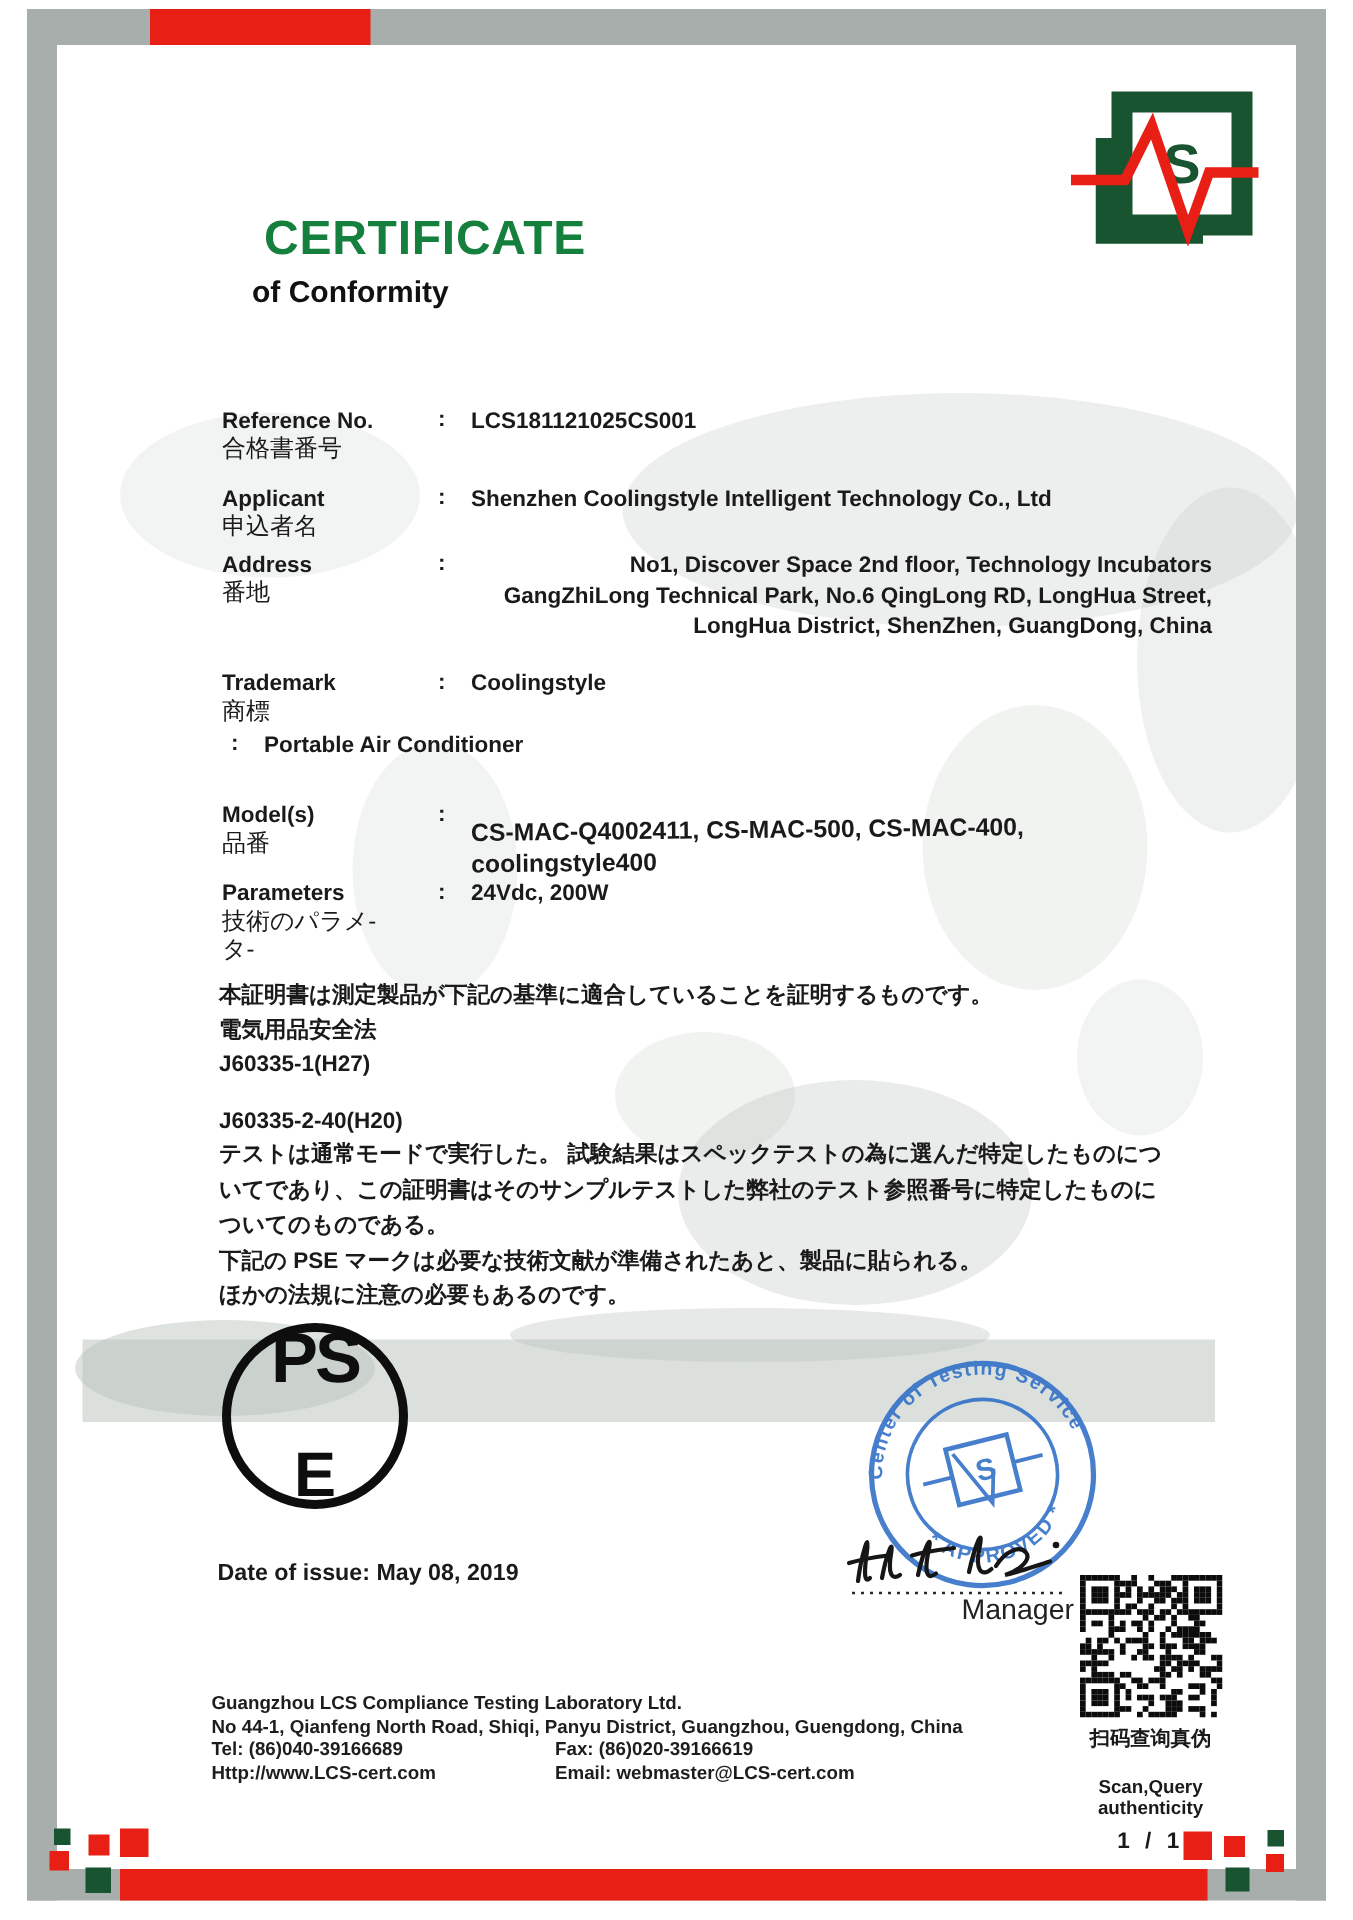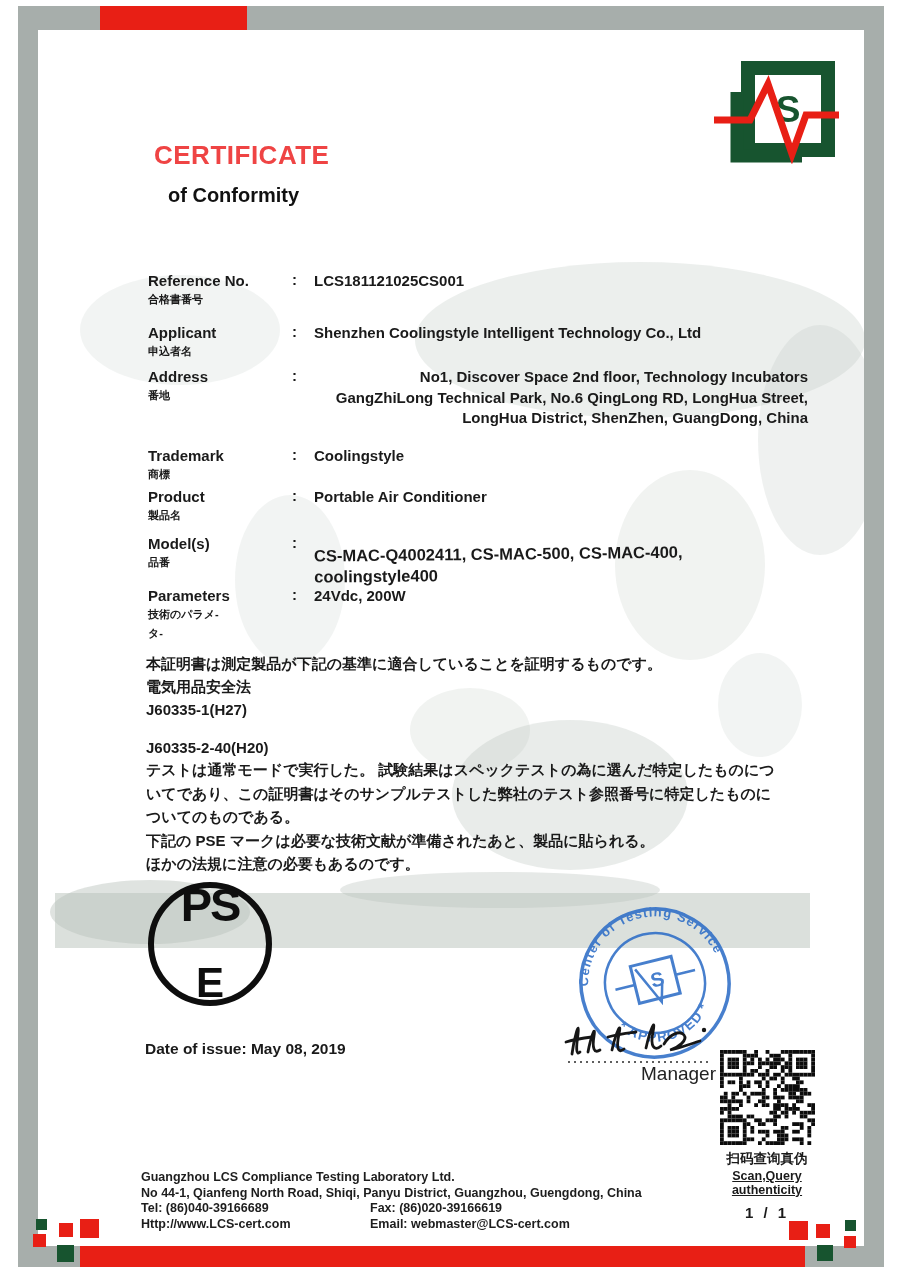--- a/index.html
+++ b/index.html
@@ -18,54 +18,54 @@
   .redseg.top{left:100px;top:6px;width:147px;height:24px;}
   .redseg.bottom{left:80px;top:1246px;width:725px;height:21px;}
   .sq{position:absolute;}
   .sq.red{background:var(--accent_red,#e81f15);}
   .sq.green{background:var(--brand_green,#17542f);}
   
   .mapbg{position:absolute;left:0;top:0;}
   
   .lcs{position:absolute;left:712px;top:60px;width:128px;height:104px;}
   
-  .title{position:absolute;left:154px;top:140px;font-size:26px;font-weight:bold;letter-spacing:.5px;color:#ef4444;}
+  .title{position:absolute;left:176px;top:140px;font-size:32px;font-weight:bold;letter-spacing:.5px;color:#15803d;}
   .subtitle{position:absolute;left:168px;top:184px;font-size:20px;font-weight:bold;color:#111;}
   
   .frow{position:absolute;left:148px;display:flex;align-items:flex-start;width:660px;}
   .flabel{width:138px;flex:none;}
   .flabel .en{font-weight:bold;font-size:15px;line-height:19px;}
-  .flabel .ja{font-size:11px;line-height:19px;font-weight:700;white-space:pre-line;}
+  .flabel .ja{font-size:16px;line-height:19px;font-weight:400;white-space:pre-line;}
   .fcolon{width:22px;flex:none;font-weight:bold;font-size:15px;text-align:left;padding-left:6px;}
   .fvalue{flex:1;font-weight:bold;font-size:15px;line-height:20.5px;}
   .fvalue.pre{white-space:pre-line;text-align:right;}
   .frow.model .fvalue{font-size:16.5px;padding-top:9px;transform:rotate(-.6deg);width:520px;}
   
   .jpblock{position:absolute;left:146px;top:652px;width:650px;font-size:15px;line-height:23px;font-weight:600;}
   .jpblock .std{font-weight:bold;}
   .jpblock .std.gap{margin-top:15px;}
   .jppar{position:absolute;left:146px;top:758px;width:660px;font-size:15px;line-height:23.5px;font-weight:600;white-space:pre-line;}
   
   .pse{position:absolute;left:148px;top:882px;width:112px;height:112px;border:6px solid #0e0e0e;border-radius:50%;
        display:flex;flex-direction:column;align-items:center;justify-content:center;color:#0e0e0e;gap:42px;}
   .pse .ps{font-size:47px;font-weight:bold;line-height:.78;letter-spacing:-2px;}
   .pse .e{font-size:42px;font-weight:bold;line-height:.82;}
   
   .stamp{position:absolute;left:575px;top:903px;width:160px;height:160px;opacity:.88;}
   .sig{position:absolute;left:558px;top:1004px;width:162px;height:64px;}
   .manager{position:absolute;left:598px;top:1063px;width:118px;text-align:right;font-size:19px;color:#222;}
   .issue{position:absolute;left:145px;top:1040px;font-size:15.5px;font-weight:bold;}
   
-  .footer{position:absolute;left:141px;top:1128px;font-size:12.5px;line-height:15.5px;color:#1d1d1d;font-weight:600;margin-top:42px;}
+  .footer{position:absolute;left:141px;top:1128px;font-size:12.5px;line-height:15.5px;color:#1d1d1d;font-weight:600;}
   .footer .c1{display:inline-block;width:229px;}
   
   .qrbox{position:absolute;left:701px;top:1050px;width:132px;text-align:center;}
   .qrbox svg{display:block;margin:0 auto;}
   .qr-zh{font-weight:bold;font-size:13.5px;margin-top:5px;}
-  .qr-en{font-weight:bold;font-size:12.5px;margin-top:1px;text-decoration:underline;}
+  .qr-en{font-weight:bold;font-size:12.5px;margin-top:16px;}
   .qr-page{font-weight:bold;font-size:15px;margin-top:7px;letter-spacing:3px;}
 </style>
 </head>
 <body>
 
 <div class="page">
 
   <svg class="mapbg" width="902" height="1280">
     <g fill="#b7c1ba">
       <ellipse cx="180" cy="330" rx="100" ry="55" opacity="0.18"></ellipse>
@@ -138,24 +138,20 @@
   </div>
   <div class="frow" style="top:446px">
     <div class="flabel">
         <div class="en">Trademark</div>
         <div class="ja">商標</div>
       </div>
     <div class="fcolon">:</div>
     <div class="fvalue">Coolingstyle</div>
   </div>
   <div class="frow" style="top:487px">
-    <div class="flabel">
-        <div class="en">Product</div>
-        <div class="ja">製品名</div>
-      </div>
     <div class="fcolon">:</div>
     <div class="fvalue">Portable Air Conditioner</div>
   </div>
   <div class="frow model" style="top:534px">
     <div class="flabel">
         <div class="en">Model(s)</div>
         <div class="ja">品番</div>
       </div>
     <div class="fcolon">:</div>
     <div class="fvalue">CS-MAC-Q4002411, CS-MAC-500, CS-MAC-400, coolingstyle400</div>

